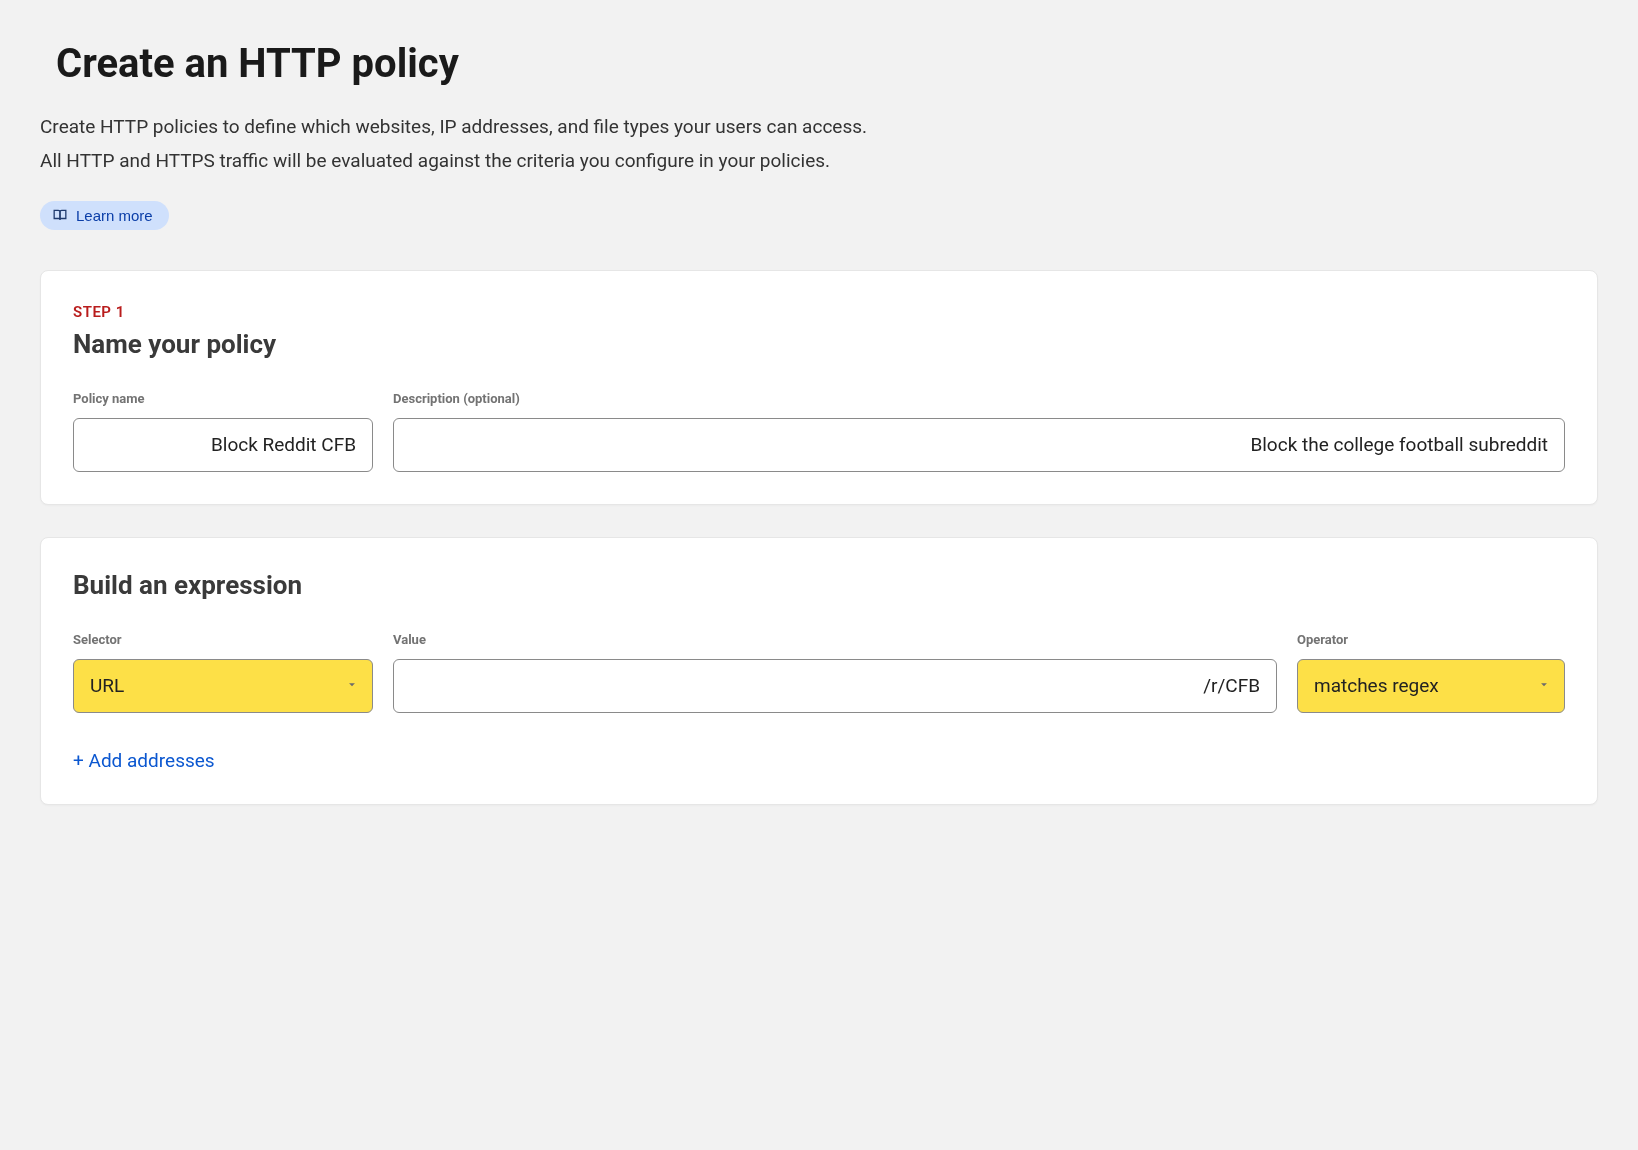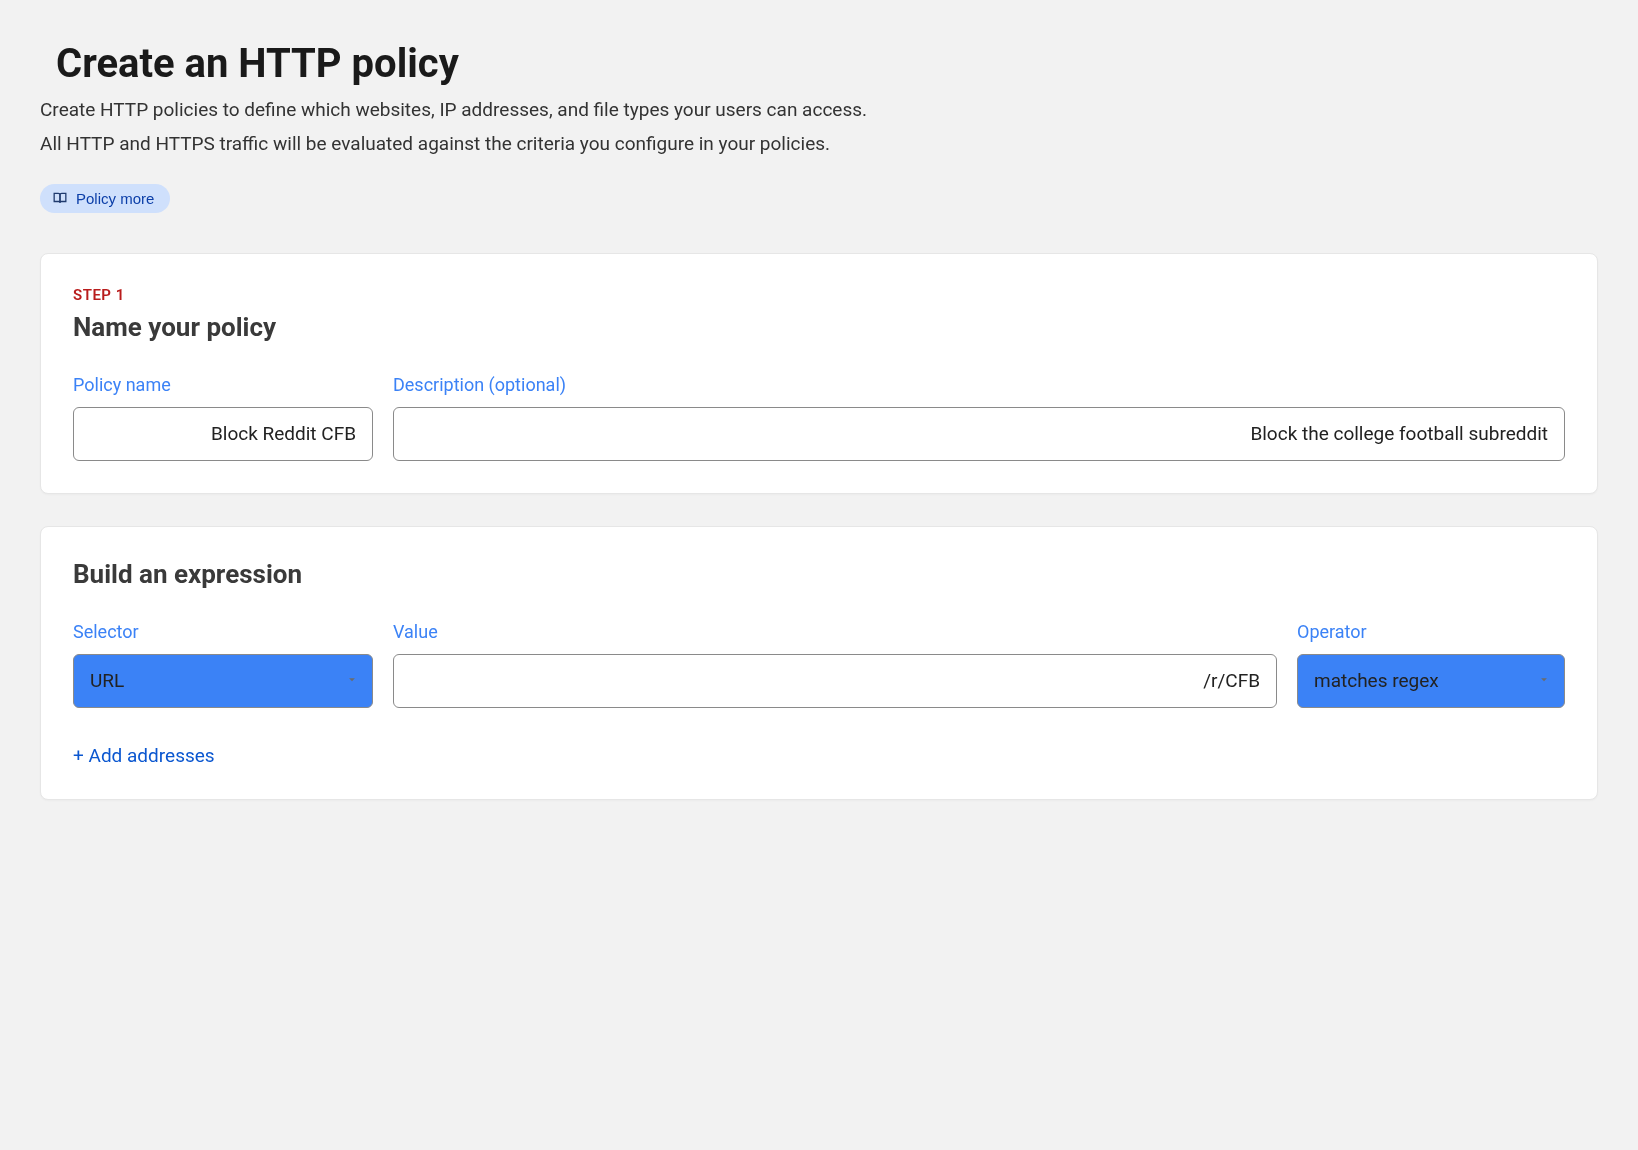--- a/index.html
+++ b/index.html
@@ -5,21 +5,21 @@
     * { box-sizing: border-box; margin: 0; padding: 0; }
     body {
       font-family: -apple-system, BlinkMacSystemFont, "Segoe UI", Roboto, Helvetica, Arial, sans-serif;
       background: #f2f2f2;
       padding: 40px;
       color: #222;
     }
     .page-title {
       font-size: 40px;
       font-weight: 700;
-      margin-bottom: 8px;
+      margin-bottom: 25px;
       margin-left: 16px;
       color: #1a1a1a;
     }
     .page-description {
       font-size: 19px;
       line-height: 1.6;
       color: #333;
       margin-bottom: 24px;
     }
     .page-description p {
@@ -66,23 +66,24 @@
     .form-row {
       display: flex;
       gap: 20px;
       width: 100%;
     }
     .form-group {
       display: flex;
       flex-direction: column;
     }
     .form-label {
-      font-size: 18px;
-      color: #3b82f6;
+      font-size: 13px;
+      color: #737373;
       margin-bottom: 12px;
+      font-weight: bold;
     }
     .text-input {
       height: 54px;
       border: 1px solid #8a8a8a;
       border-radius: 6px;
       padding: 0 16px;
       font-size: 19px;
       color: #222;
       background: #fff;
       outline: none;
@@ -93,21 +94,21 @@
       position: relative;
     }
     .select-input {
       width: 100%;
       height: 54px;
       border: 1px solid #8a8a8a;
       border-radius: 6px;
       padding: 0 40px 0 16px;
       font-size: 19px;
       color: #222;
-      background: #3b82f6;
+      background: #fde047;
       appearance: none;
       -webkit-appearance: none;
       font-family: inherit;
       cursor: pointer;
     }
     .select-caret {
       position: absolute;
       right: 14px;
       top: 50%;
       transform: translateY(-50%);
@@ -142,21 +143,21 @@
   <p>All HTTP and HTTPS traffic will be evaluated against the criteria you configure in your policies.</p>
 </div>
 
 <button class="learn-more-pill">
   <span class="icon">
     <svg width="16" height="14" viewBox="0 0 24 24" fill="none" stroke="currentColor" stroke-width="2.2">
       <path d="M2 4h7a3 3 0 0 1 3 3v13a2 2 0 0 0-2-2H2z"></path>
       <path d="M22 4h-7a3 3 0 0 0-3 3v13a2 2 0 0 1 2-2h8z"></path>
     </svg>
   </span>
-  <span>Policy more</span>
+  <span>Learn more</span>
 </button>
 
 
 <div class="card">
   <div class="step-label">STEP 1</div>
   <div class="step-title">Name your policy</div>
 
   <div class="form-row">
     <div class="form-group fg-policy-name">
       <label class="form-label">Policy name</label>

